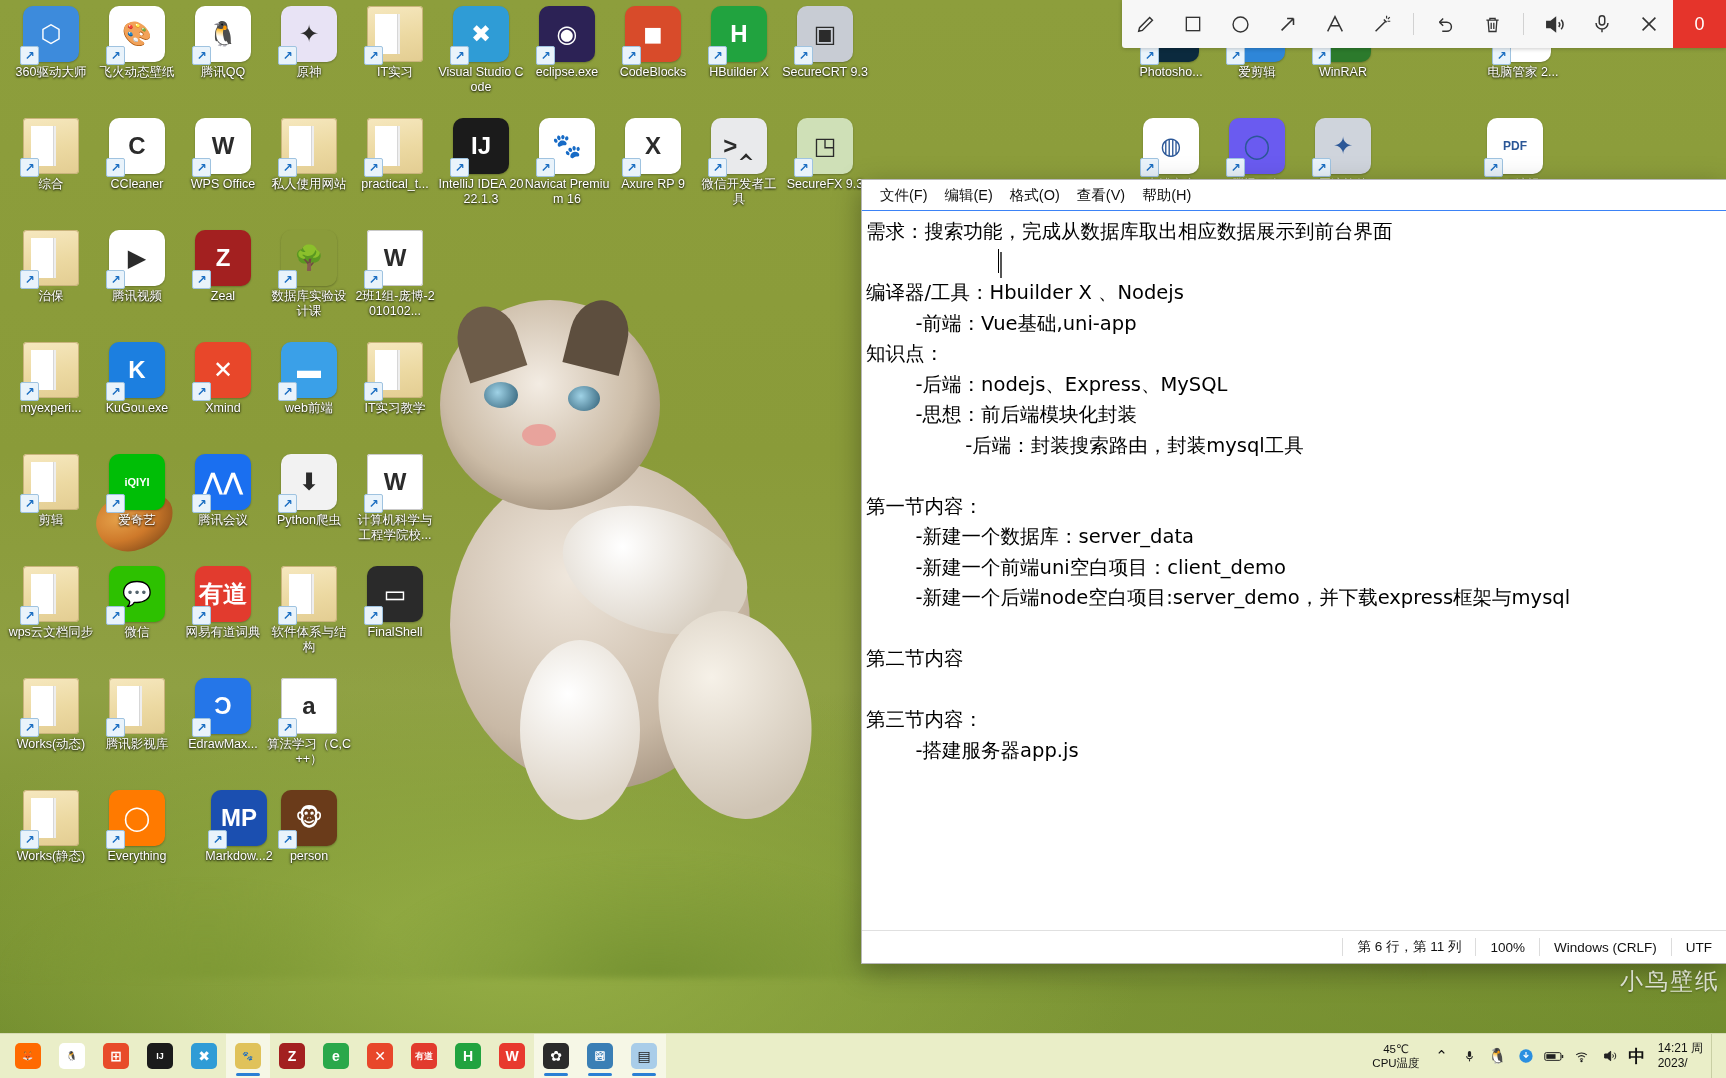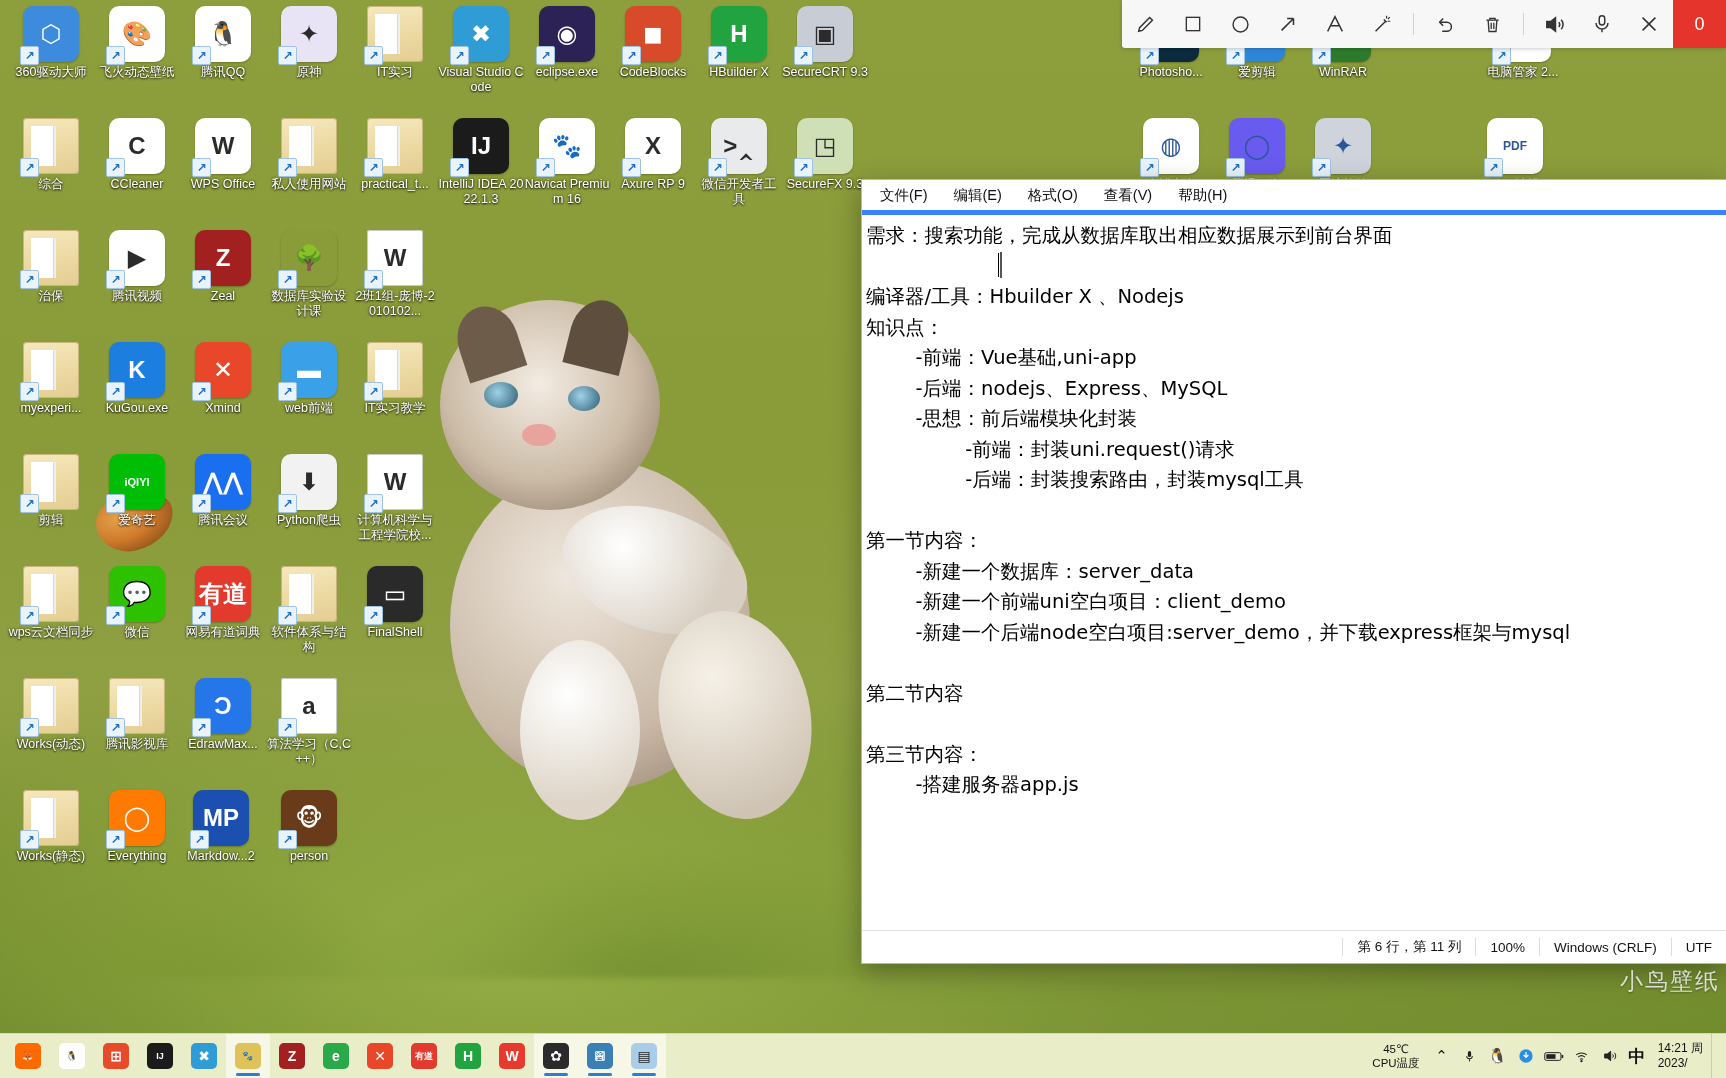--- a/index.html
+++ b/index.html
@@ -53,22 +53,22 @@
     box-shadow:0 0 0 1px #b8b8b8, 0 8px 26px rgba(0,0,0,.35);display:flex;flex-direction:column;}
   #np-title{height:42px;display:flex;align-items:center;padding-left:12px;background:#fff;}
   #np-title .doc-icon{width:20px;height:22px;margin-right:9px;position:relative;
     background:linear-gradient(150deg,#cfe4f5 0%,#a9cde9 100%);border:1px solid #7fa8c6;border-radius:2px;}
   #np-title .doc-icon:after{content:"";position:absolute;left:3px;top:4px;right:3px;height:1px;
     background:#6f98b6;box-shadow:0 4px 0 #6f98b6,0 8px 0 #6f98b6,0 12px 0 #6f98b6;}
   #np-titletext{font-size:15px;color:#1b1b1b;}
   #np-winbtns{margin-left:auto;display:flex;}
   .winbtn{width:46px;height:42px;display:flex;align-items:center;justify-content:center;
     font-size:14px;color:#222;}
-  #np-menu{height:30px;display:flex;align-items:center;padding-left:10px;gap:10px;
-    border-bottom:5px solid #3b82f6;}
+  #np-menu{height:30px;display:flex;align-items:center;padding-left:10px;gap:1px;
+    border-bottom:1px solid #3b82f6;}
   .np-menu-item{font-size:14.5px;color:#101010;padding:3px 8px;border-radius:2px;}
   #np-body{flex:1;position:relative;overflow:hidden;padding:6px 0 0 4px;background:#fff;}
   .np-line{font-size:19.5px;line-height:30.5px;color:#000;white-space:pre;
     font-family:"DejaVu Sans","Liberation Sans",sans-serif;}
   #np-caret{position:absolute;left:136px;top:38px;width:1px;height:24px;background:#000;}
   #np-imouse{position:absolute;left:1000px;top:252px;width:2px;height:26px;
     background:linear-gradient(#555,#555);box-shadow:-4px -11px 0 -4px #555,4px -11px 0 -4px #555,
       -4px 11px 0 -4px #555,4px 11px 0 -4px #555;z-index:40;}
   #np-status{height:32px;border-top:1px solid #e0e0e0;display:flex;align-items:center;
     font-size:13.5px;color:#111;}
@@ -418,21 +418,21 @@
       </div>
       <div class="icon-label">Works(静态)</div>
     </div>
     <div class="icon-cell" style="left: 94px; top: 790px;">
       <div class="icon-img" style="background: rgb(255, 122, 0);">
         <span style="font-size: 24px; color: rgb(255, 255, 255);">◯</span>
         <span class="shortcut">↗</span>
       </div>
       <div class="icon-label">Everything</div>
     </div>
-    <div class="icon-cell" style="left: 178px; top: 790px;">
+    <div class="icon-cell" style="left: 196px; top: 790px;">
       <div class="icon-img" style="background: rgb(27, 79, 176);">
         <span style="font-size: 24px; color: rgb(255, 255, 255);">MP</span>
         <span class="shortcut">↗</span>
       </div>
       <div class="icon-label">Markdow...2</div>
     </div>
     <div class="icon-cell" style="left: 266px; top: 790px;">
       <div class="icon-img" style="background: rgb(106, 59, 26);">
         <span style="font-size: 24px; color: rgb(255, 255, 255);">🐵</span>
         <span class="shortcut">↗</span>
@@ -569,25 +569,24 @@
       <div class="np-menu-item">格式(O)</div>
       <div class="np-menu-item">查看(V)</div>
       <div class="np-menu-item">帮助(H)</div>
     </div>
   <div id="np-body">
     <div id="np-caret"></div>
     <div id="np-lines">
         <div class="np-line">需求：搜索功能，完成从数据库取出相应数据展示到前台界面</div>
         <div class="np-line">&nbsp;</div>
         <div class="np-line">编译器/工具：Hbuilder X 、Nodejs</div>
+        <div class="np-line">        -前端：Vue基础,uni-app</div>
         <div class="np-line">知识点：</div>
-        <div class="np-line">        -前端：Vue基础,uni-app</div>
         <div class="np-line">        -后端：nodejs、Express、MySQL</div>
         <div class="np-line">        -思想：前后端模块化封装</div>
-        <div class="np-line">                -前端：封装uni.request()请求</div>
         <div class="np-line">                -后端：封装搜索路由，封装mysql工具</div>
         <div class="np-line">&nbsp;</div>
         <div class="np-line">第一节内容：</div>
         <div class="np-line">        -新建一个数据库：server_data</div>
         <div class="np-line">        -新建一个前端uni空白项目：client_demo</div>
         <div class="np-line">        -新建一个后端node空白项目:server_demo，并下载express框架与mysql</div>
         <div class="np-line">&nbsp;</div>
         <div class="np-line">第二节内容</div>
         <div class="np-line">&nbsp;</div>
         <div class="np-line">第三节内容：</div>

